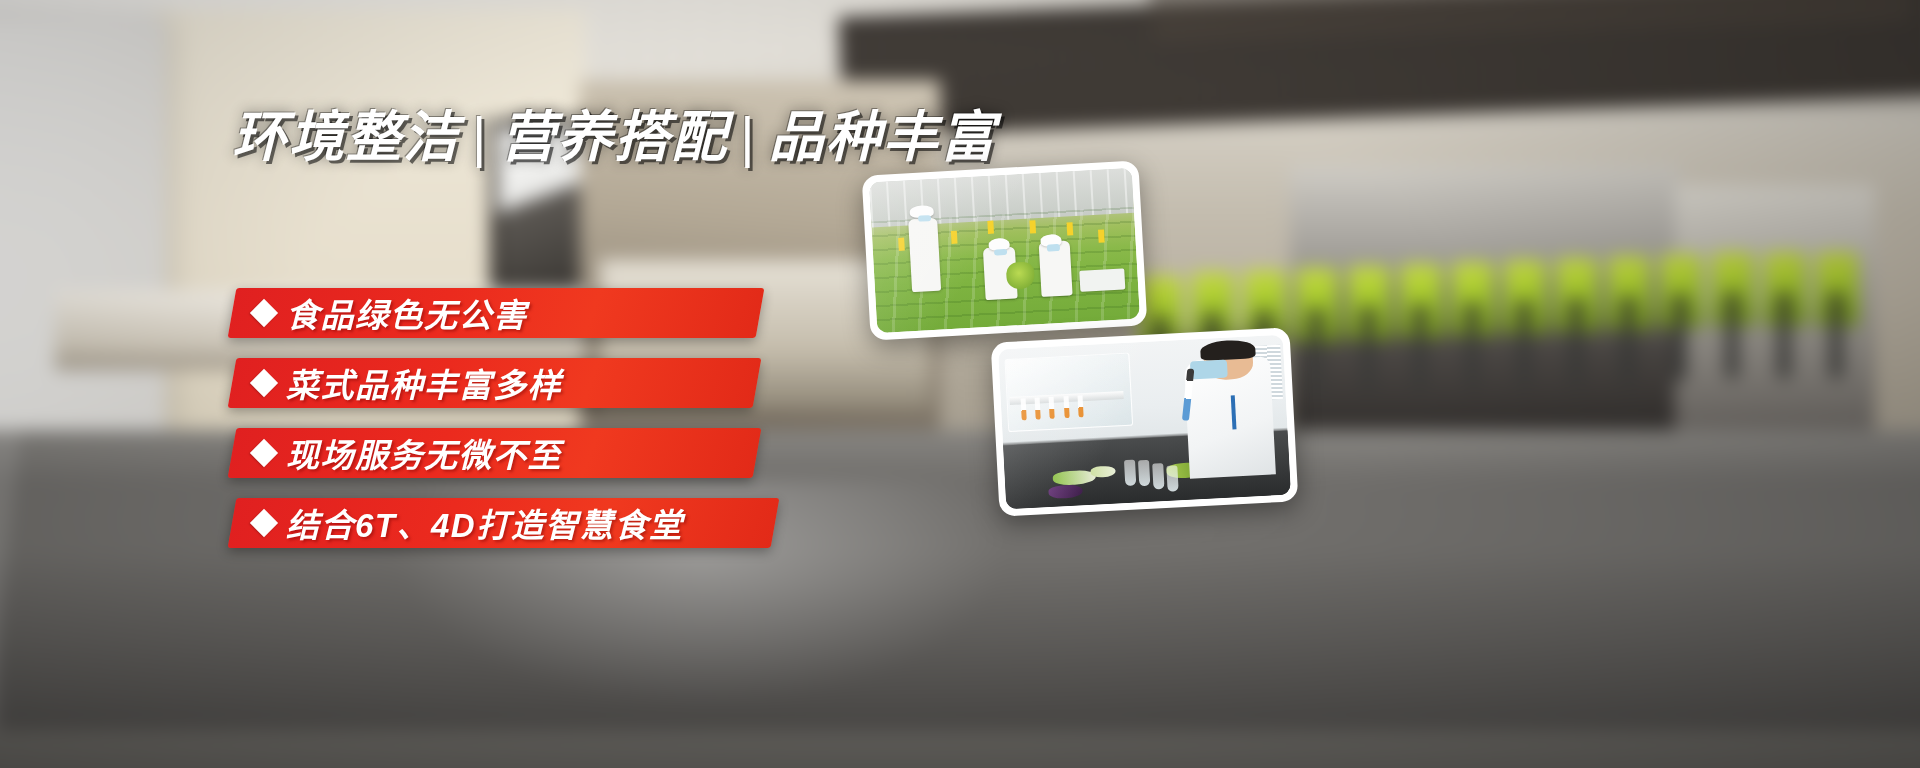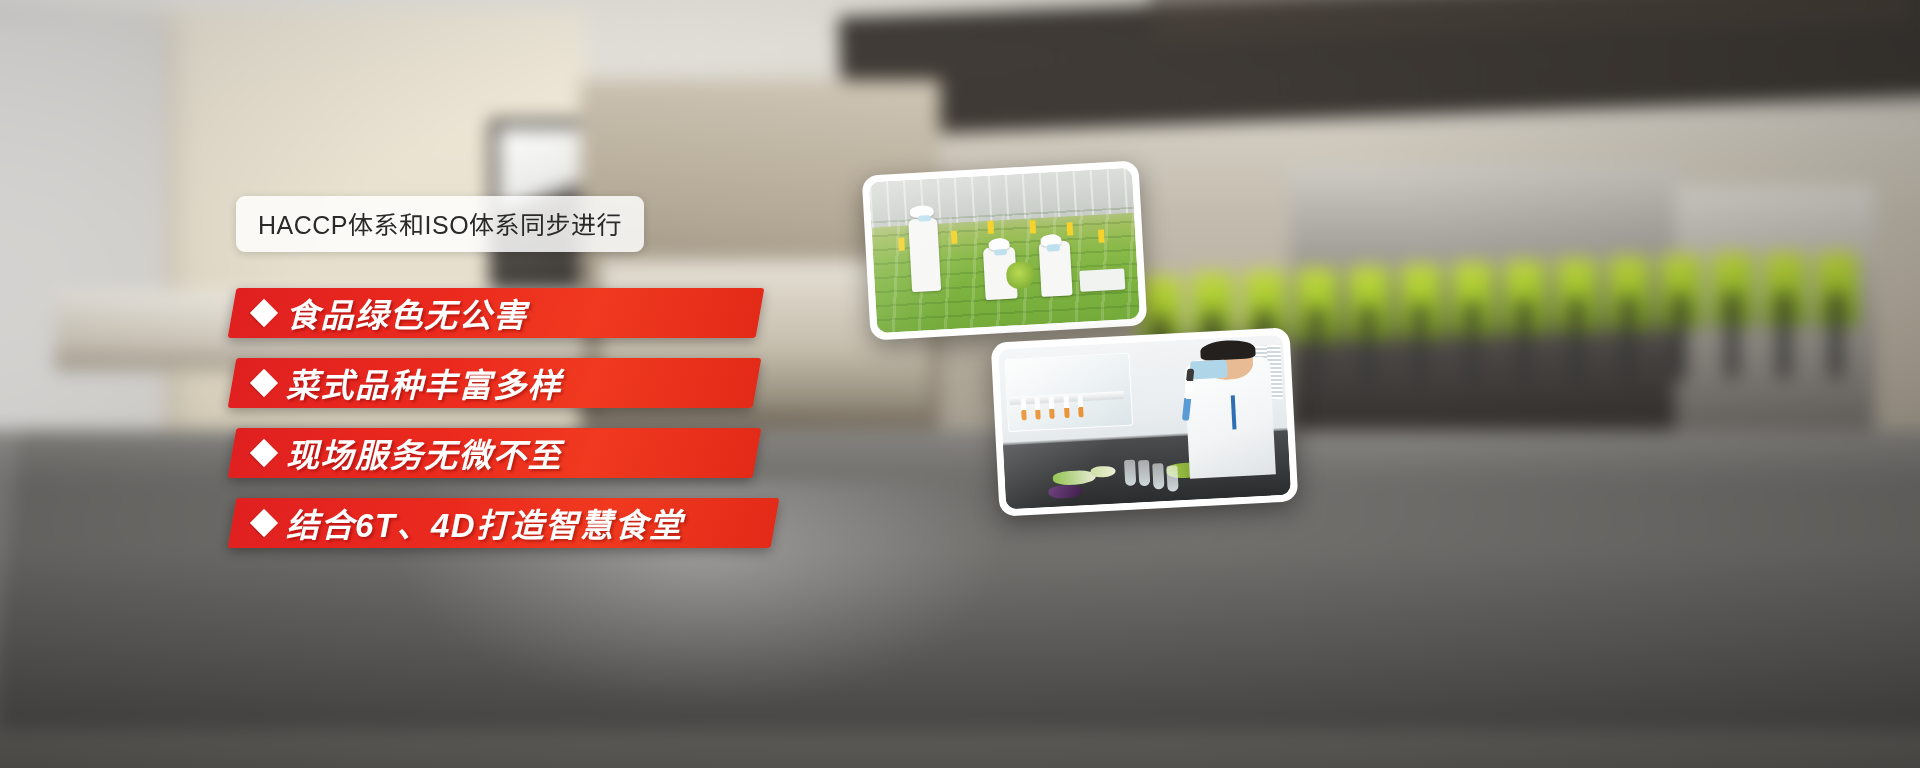--- a/index.html
+++ b/index.html
@@ -301,22 +301,24 @@
         <b style="left:638px;  top:46px;"></b>
       <i style="left:676px;top:6px;"></i>
         <b style="left:690px;  top:46px;"></b>
     </div>
 
     <div class="bg-floor"></div>
     <div class="floor-glow"></div>
     <div class="bg-vignette"></div>
   </div>
 
-
-  <div class="subtitle">HACCP体系和ISO体系同步进行</div>
+  <div class="headline">
+    <span>环境整洁</span><span class="sep">|</span><span>营养搭配</span><span class="sep">|</span><span>品种丰富</span>
+  </div>
+
 
   <div class="bars">
 
     <div class="bar w1">
       <div class="bar-inner">
         <span class="diamond"></span>
         <span class="txt">食品绿色无公害</span>
       </div>
     </div><br>
 

